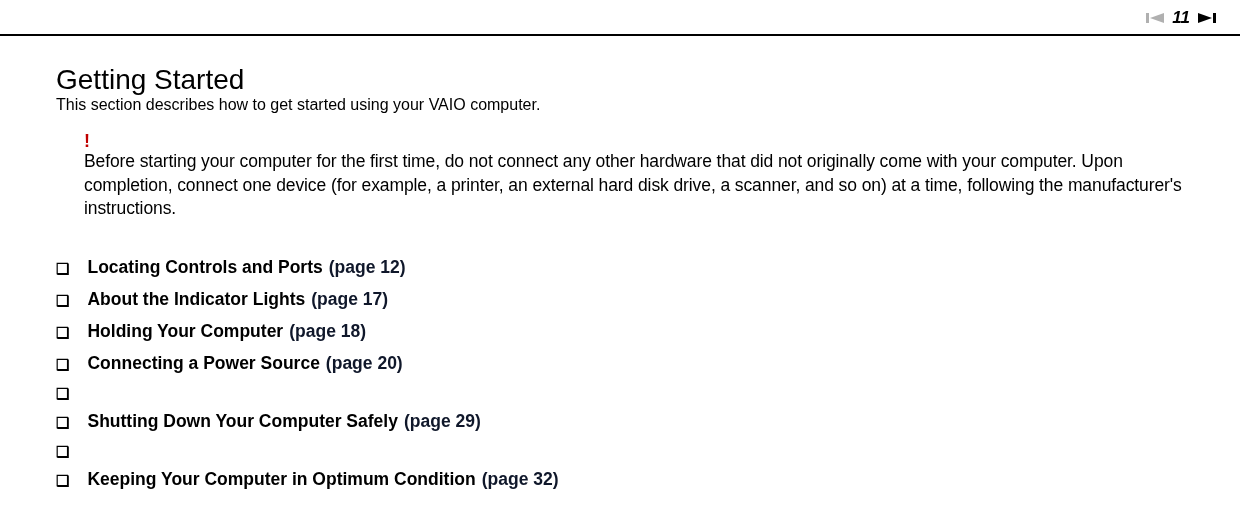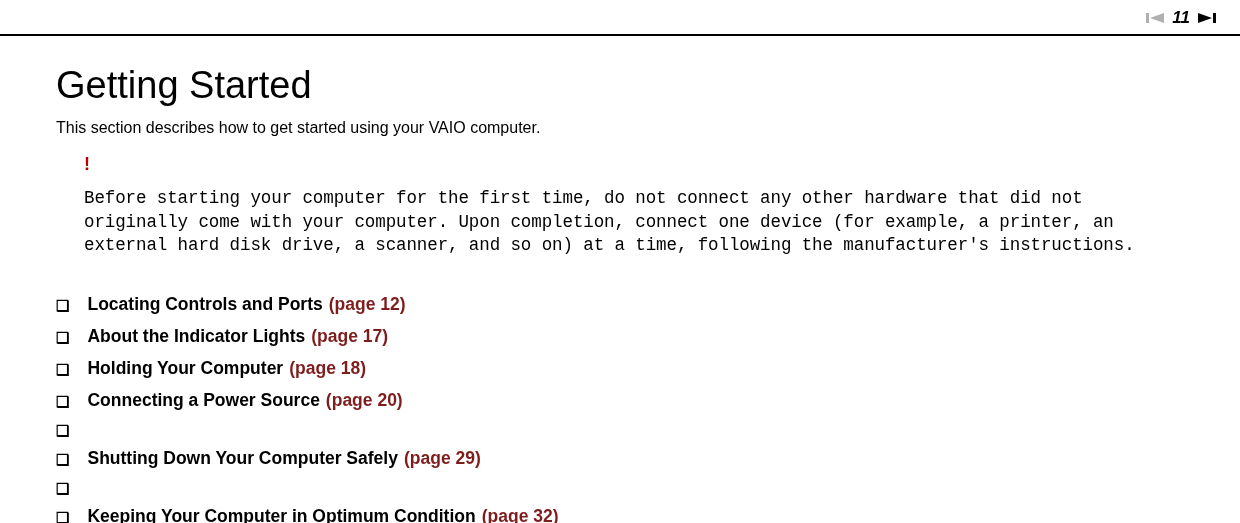--- a/index.html
+++ b/index.html
@@ -31,46 +31,44 @@
     .page-num {
       font-family: Arial, Helvetica, sans-serif;
       font-weight: bold;
       font-style: italic;
       font-size: 17px;
     }
     .content {
       padding: 28px 56px 0 56px;
     }
     .title {
-      font-size: 38px;
+      font-size: 28px;
       font-weight: normal;
-      margin-bottom: 12px;
     }
     .intro {
       font-size: 16px;
       margin-bottom: 18px;
     }
     .warning-block {
       margin-left: 28px;
       margin-bottom: 36px;
     }
     .warning-mark {
       color: #c00000;
       font-size: 18px;
       font-weight: bold;
       line-height: 1;
       margin-bottom: 0px;
     }
     .warning-text {
-      font-family: Liberation Mono, monospace;
+      font-family: Liberation Sans, sans-serif;
       font-size: 17.5px;
       font-stretch: condensed;
       letter-spacing: -0.1px;
       line-height: 1.35;
-      margin-top: 14px;
     }
     .toc {
       list-style: none;
     }
     .toc-item {
       margin-bottom: 11px;
       font-size: 17.5px;
       font-weight: bold;
       display: flex;
       align-items: baseline;
@@ -80,21 +78,21 @@
       font-size: 15px;
       line-height: 1;
       position: relative;
       top: 1px;
     }
     .toc-label {
       margin-right: 6px;
       margin-top: 10px;
     }
     .page-link {
-      color: #7f1d1d;
+      color: #0f172a;
       font-weight: bold;
     }
   </style>
 </head>
 <body>
 
 <div class="header">
   <span class="nav-back">
     <svg viewBox="0 0 18 14">
         <polygon points="18,2 18,12 4,7" fill="#b0b0b0"></polygon>

